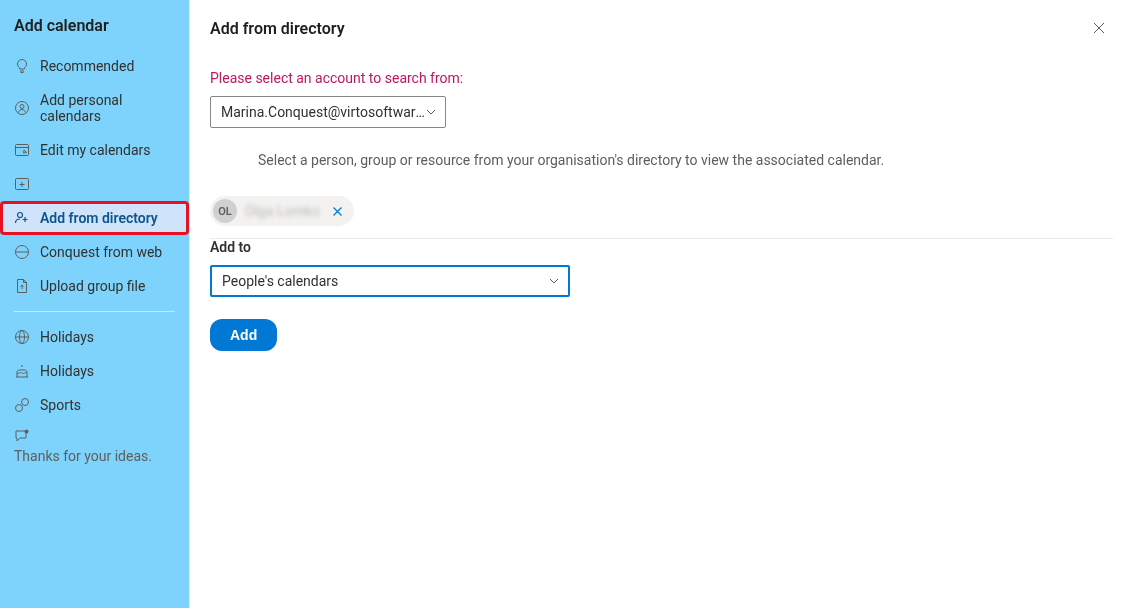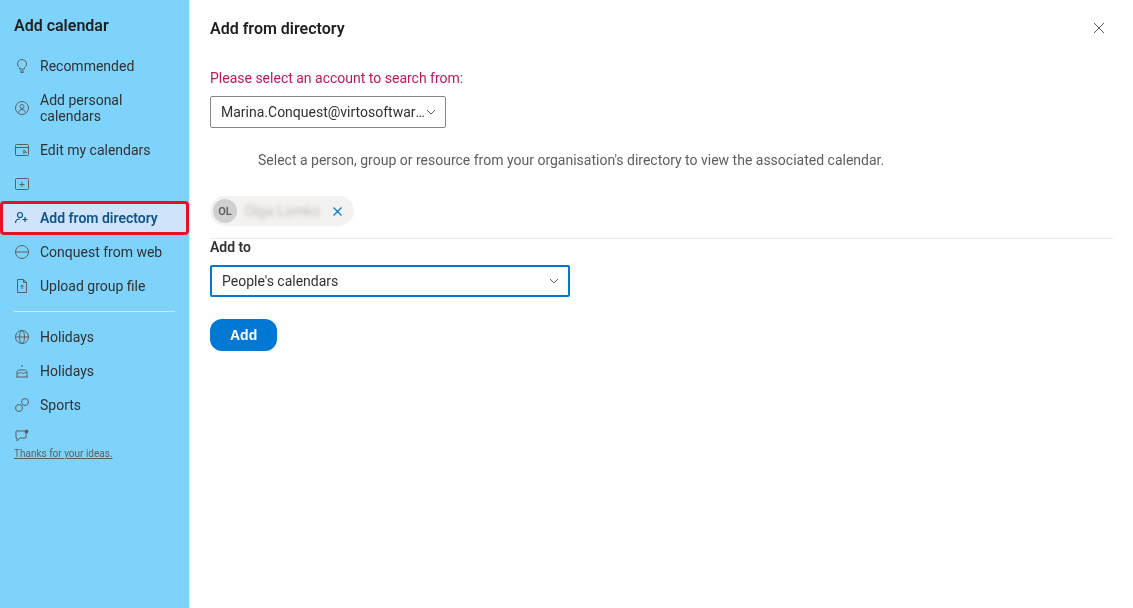--- a/index.html
+++ b/index.html
@@ -46,22 +46,21 @@
     }
     .sidebar-item .icon { width: 16px; height: 16px; display: inline-flex; align-items: center; justify-content: center; flex-shrink: 0; }
     .sidebar-sep {
       border: none;
       border-top: 1px solid #e1dfdd;
       margin: 8px 14px;
     }
     .sidebar-footer {
       padding: 6px 14px;
       color: #605e5c;
-      font-size: 10px;
-      text-decoration: underline;
+      font-size: 14px;
     }
     .sidebar-footer .icon-row { display:flex; align-items:center; gap:6px; margin-bottom:4px;}
     .main {
       flex: 1;
       padding: 14px 20px 20px 20px;
       position: relative;
     }
     .main-header {
       display: flex;
       justify-content: space-between;

